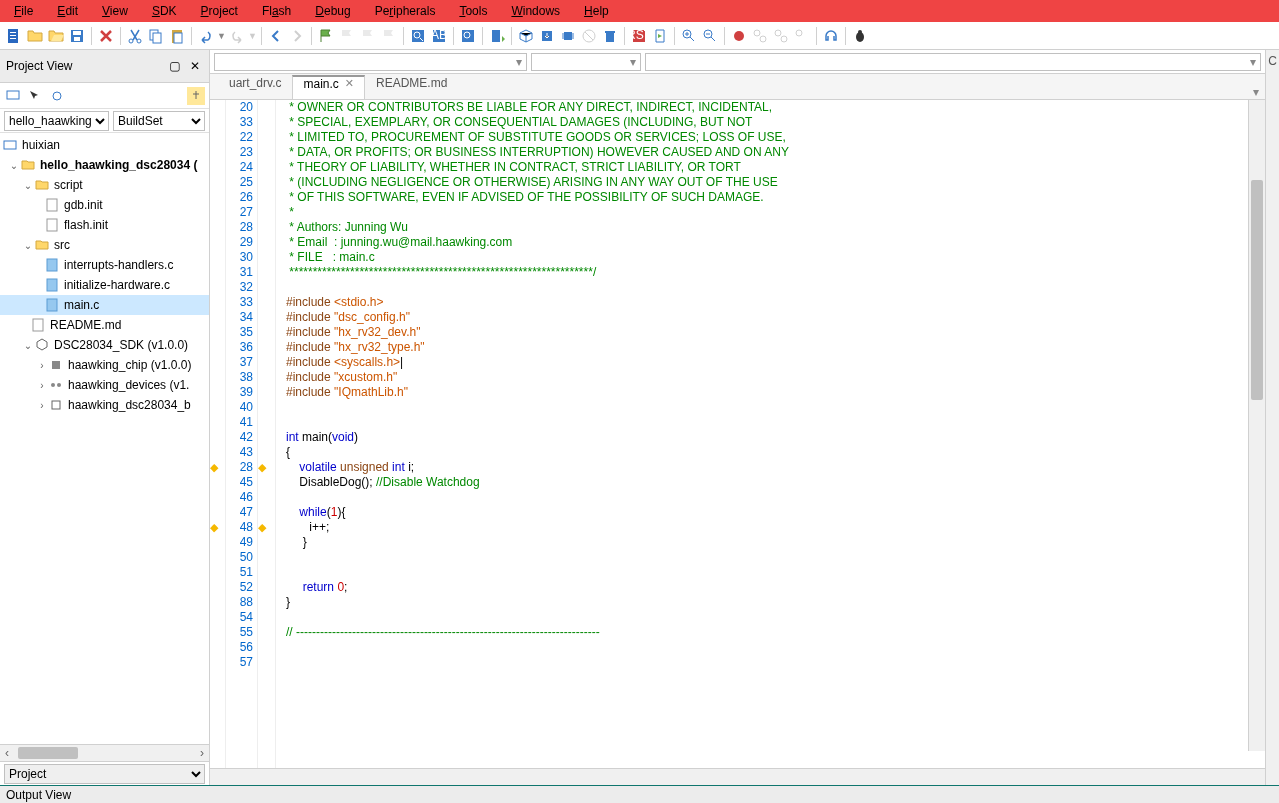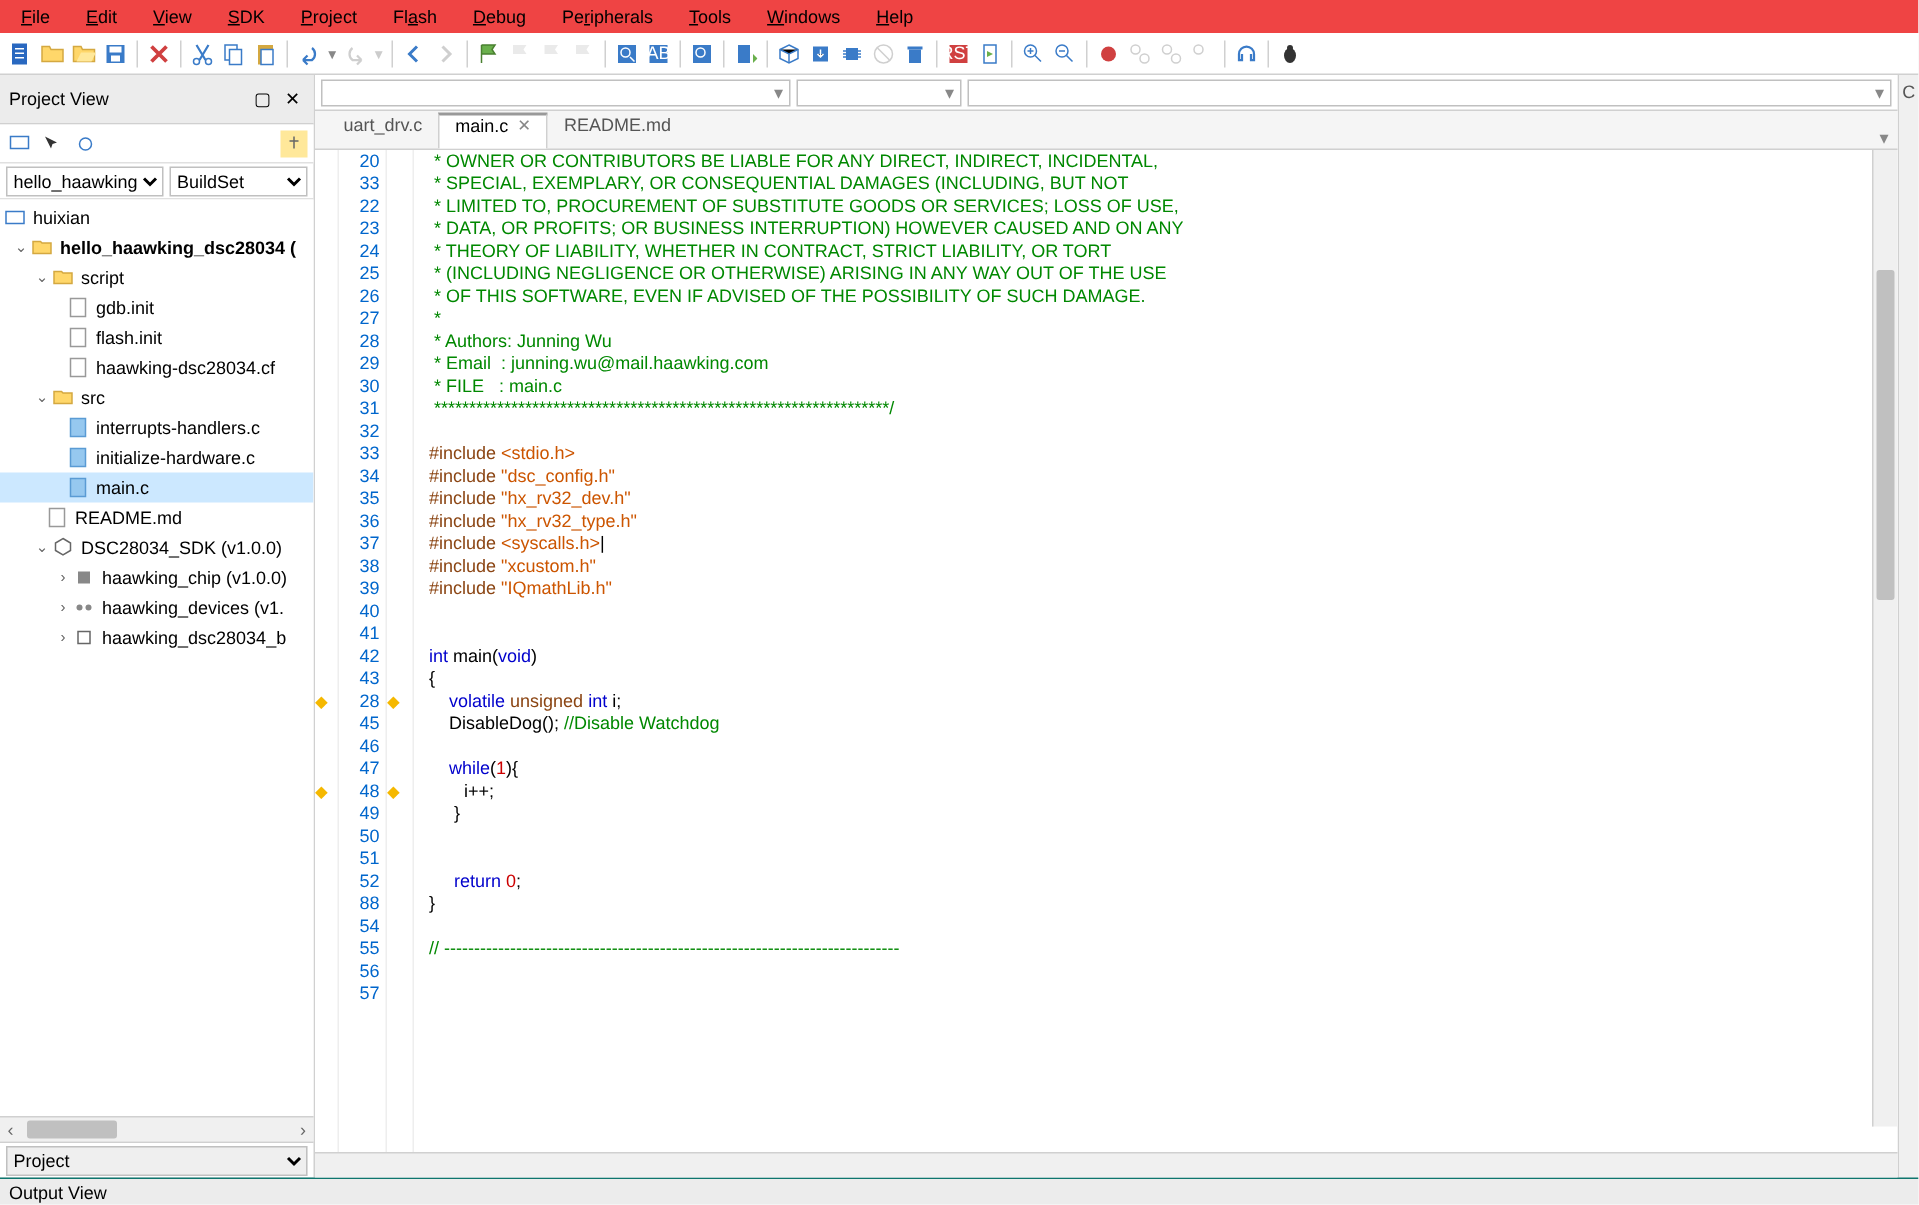--- a/index.html
+++ b/index.html
@@ -372,28 +372,20 @@
           <span>gdb.init</span>
         </div>
       <div class="tree-item" style="padding-left:44px">
           <span class="ic">
             <svg width="12" height="14">
               <rect x="1" y="1" width="10" height="12" fill="#fff" stroke="#999"></rect>
             </svg>
           </span>
           <span>flash.init</span>
         </div>
-      <div class="tree-item" style="padding-left:44px">
-          <span class="ic">
-            <svg width="12" height="14">
-              <rect x="1" y="1" width="10" height="12" fill="#fff" stroke="#999"></rect>
-            </svg>
-          </span>
-          <span>haawking-dsc28034.cf</span>
-        </div>
       <div class="tree-item" style="padding-left:22px">
           <span class="tw">⌄</span>
           <span class="ic">
             <svg width="14" height="12">
               <path d="M1 2h5l1 1h6v7H1z" class="folder"></path>
             </svg>
           </span>
           <span>src</span>
         </div>
       <div class="tree-item" style="padding-left:44px">

